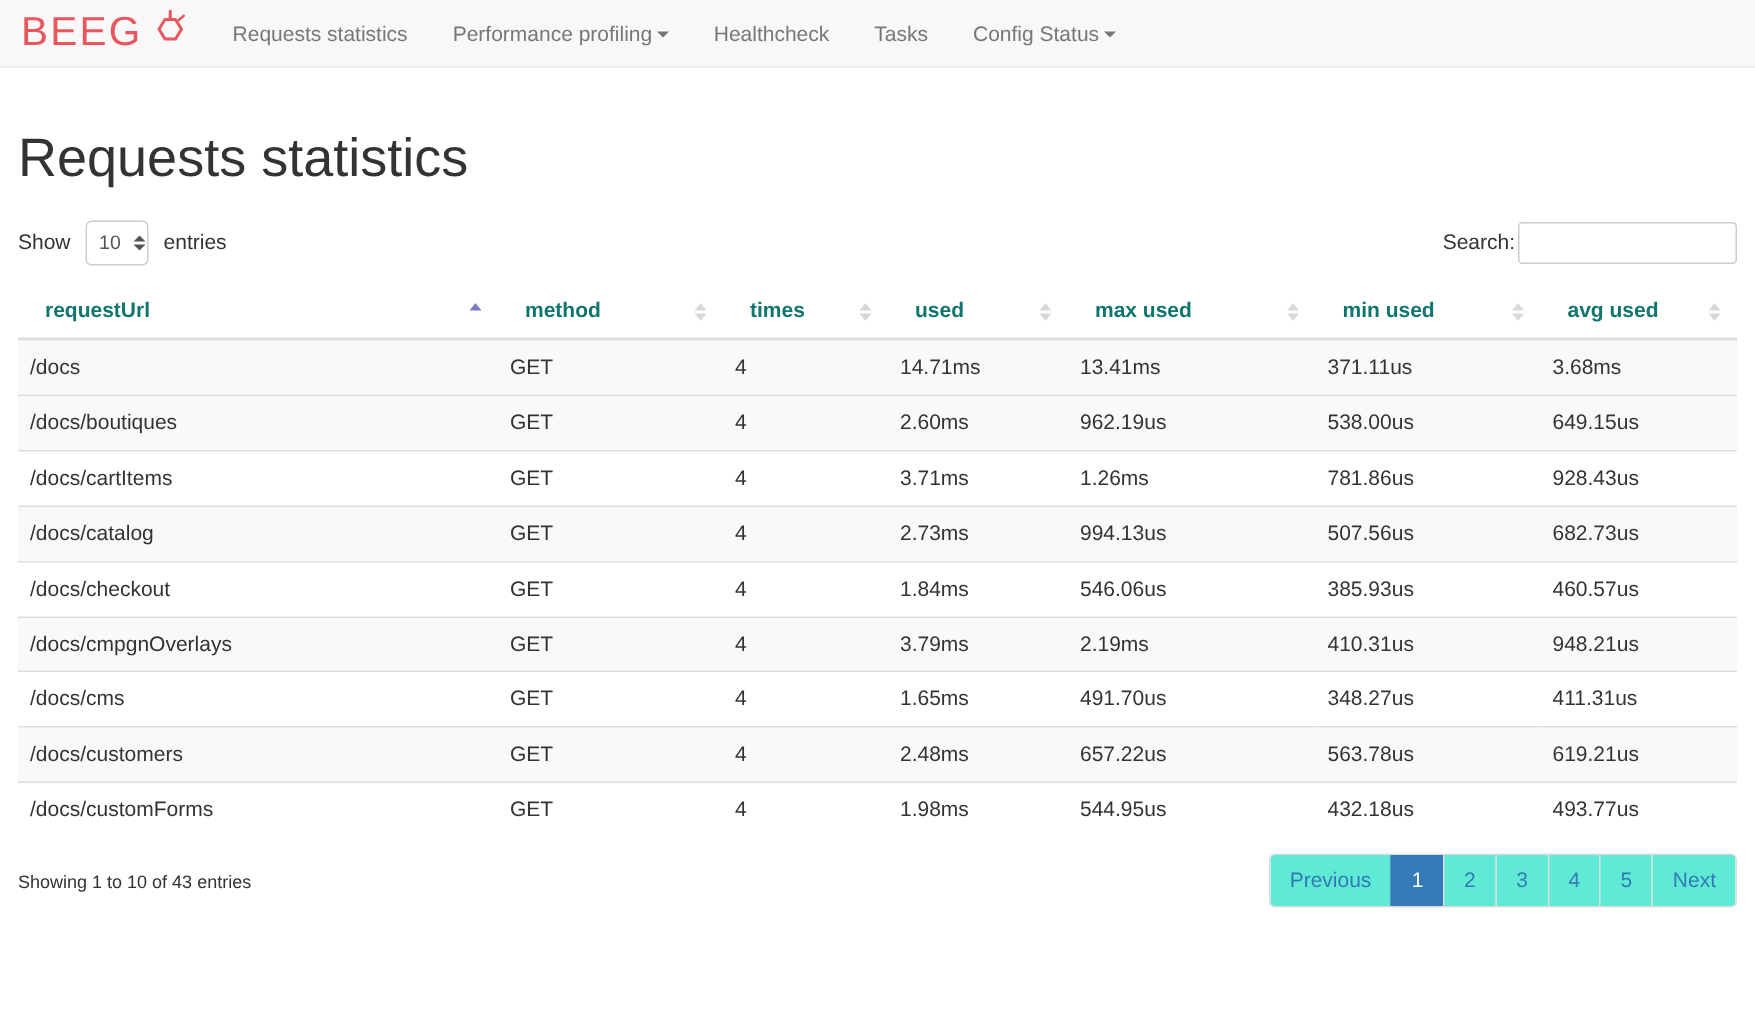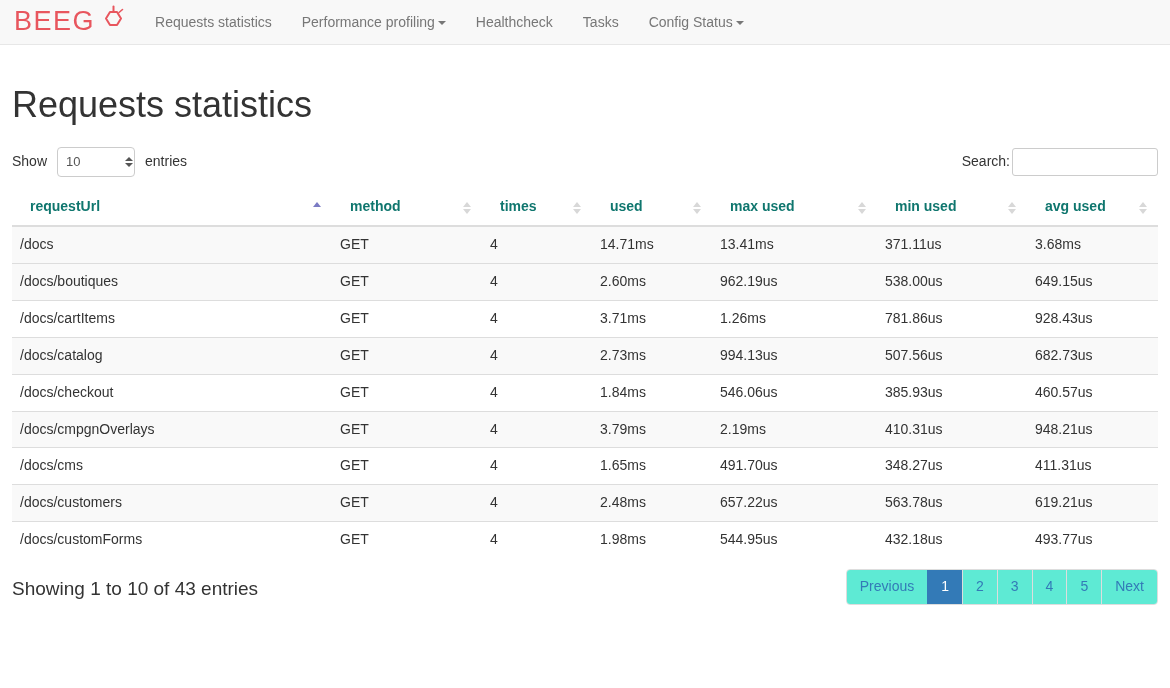--- a/index.html
+++ b/index.html
@@ -17,21 +17,21 @@
     color: #333333;
     overflow: hidden;
   }
 
   
   .navbar {
     height: 45px;
     background: #f8f8f8;
     border-bottom: 1px solid #e7e7e7;
     display: flex;
-    align-items: center;
+    align-items: flex-start;
     padding: 0 0 0 14px;
     box-sizing: border-box;
   }
   .brand {
     display: flex;
     align-items: center;
     height: 45px;
     padding-right: 14px;
     text-decoration: none;
   }
@@ -110,21 +110,21 @@
   }
   .dt-length label, .dt-filter label {
     display: flex;
     align-items: center;
     font-weight: 400;
     margin: 0;
   }
   .length-select {
     margin: 0 5px;
     height: 30px;
-    width: 78px;
+    width: 42px;
     padding: 4px 4px 4px 8px;
     font-size: 13px;
     font-family: "Liberation Sans", sans-serif;
     color: #555;
     background: #fff;
     border: 1px solid #ccc;
     border-radius: 4px;
     -webkit-appearance: none;
     appearance: none;
     position: relative;
@@ -243,21 +243,21 @@
   th.h-url { padding-left: 20px; }
 
   
   .dt-bottom {
     display: flex;
     justify-content: space-between;
     align-items: center;
     margin-top: 11px;
   }
   .dt-info {
-    font-size: 19px;
+    font-size: 12px;
     color: #333;
     padding-top: 2px;
   }
   .pagination {
     display: flex;
     list-style: none;
     margin: 0;
     padding: 0;
     border-radius: 4px;
     overflow: hidden;

